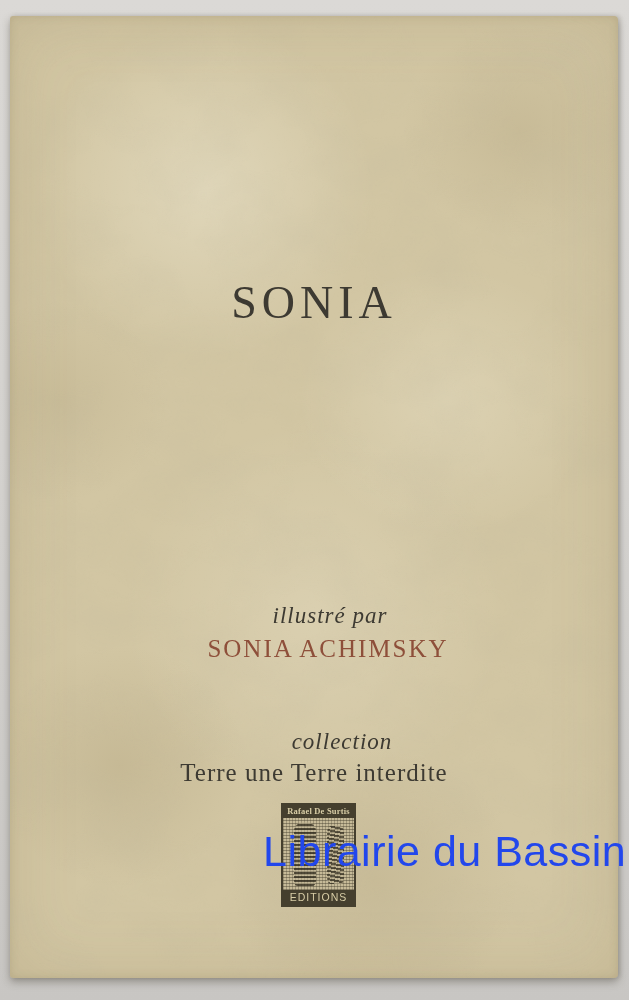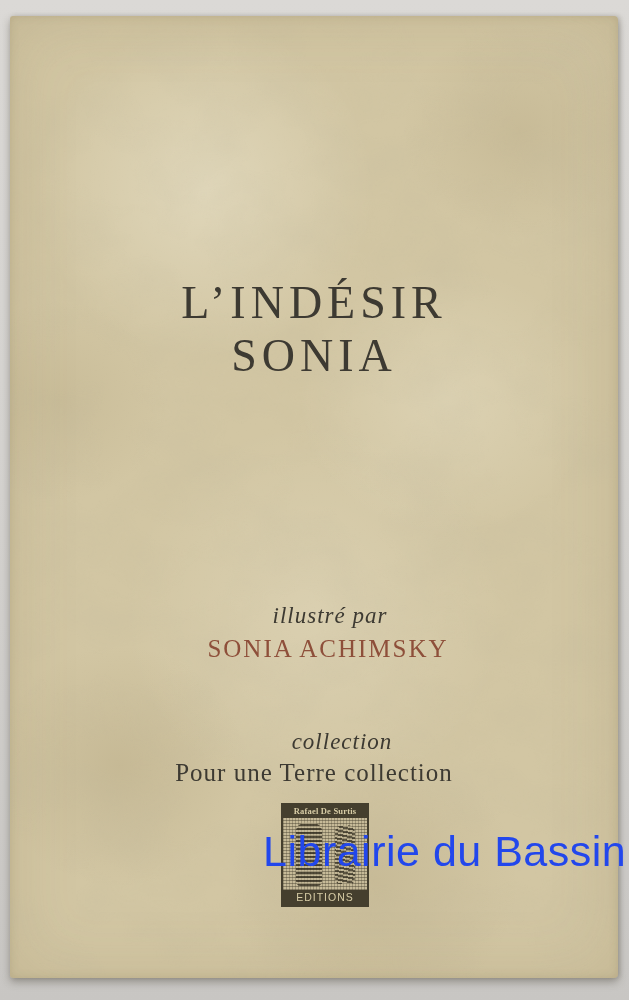--- a/index.html
+++ b/index.html
@@ -44,21 +44,21 @@
     text-align:center;color:var(--ink);white-space:nowrap;
   }
   .author{top:124px;font-size:27px;letter-spacing:4px;}
   .title{top:260px;font-size:46px;line-height:53px;letter-spacing:5px;}
   .credit-label{top:587px;font-size:23px;font-style:italic;letter-spacing:1px;padding-left:32px;}
   .illustrator{top:619px;font-size:25px;letter-spacing:2px;color:var(--illustrator);padding-left:28px;}
   .collection-label{top:713px;font-size:23px;font-style:italic;letter-spacing:1px;margin-left:28px;}
   .collection-name{top:743px;font-size:25px;letter-spacing:1px;}
 
   .logo{
-    position:absolute;left:271px;top:787px;width:88px;height:104px;
+    position:absolute;left:271px;top:787px;width:75px;height:104px;
     border:2px solid var(--logo_ink);
     background:#c9bd9b;
     display:flex;flex-direction:column;
     box-shadow:inset 0 0 0 1px rgba(230,220,185,.5);
   }
   .logo-band{
     background:var(--logo_ink);color:#d8cda6;text-align:center;
     overflow:hidden;white-space:nowrap;
   }
   .logo-top{font-size:8.5px;line-height:13px;height:13px;font-weight:600;letter-spacing:.2px;}
@@ -108,29 +108,28 @@
           <feTurbulence type="fractalNoise" baseFrequency="0.55" numOctaves="2" seed="3"></feTurbulence>
           <feColorMatrix type="matrix" values="0 0 0 0 0.45  0 0 0 0 0.40  0 0 0 0 0.28  0.5 0 0 0 -0.30"></feColorMatrix>
         </filter>
       </defs>
       <rect width="608" height="962" filter="url(#cloud)" opacity="0.45"></rect>
       <rect width="608" height="962" filter="url(#speck)" opacity="0.18"></rect>
     </svg>
 
 
     <div class="row title">
-      <div>L’INDÉSIR</div>
       <div>SONIA</div>
     </div>
 
     <div class="row credit-label">illustré par</div>
     <div class="row illustrator">SONIA ACHIMSKY</div>
 
     <div class="row collection-label">collection</div>
-    <div class="row collection-name">Pour une Terre collection</div>
+    <div class="row collection-name">Terre une Terre interdite</div>
 
     <div class="logo">
       <div class="logo-band logo-top">Rafael De Surtis</div>
       <div class="logo-mid"></div>
       <div class="logo-band logo-bottom">EDITIONS</div>
     </div>
 
   </div>
 
   <div class="watermark">Librairie du Bassin</div>

